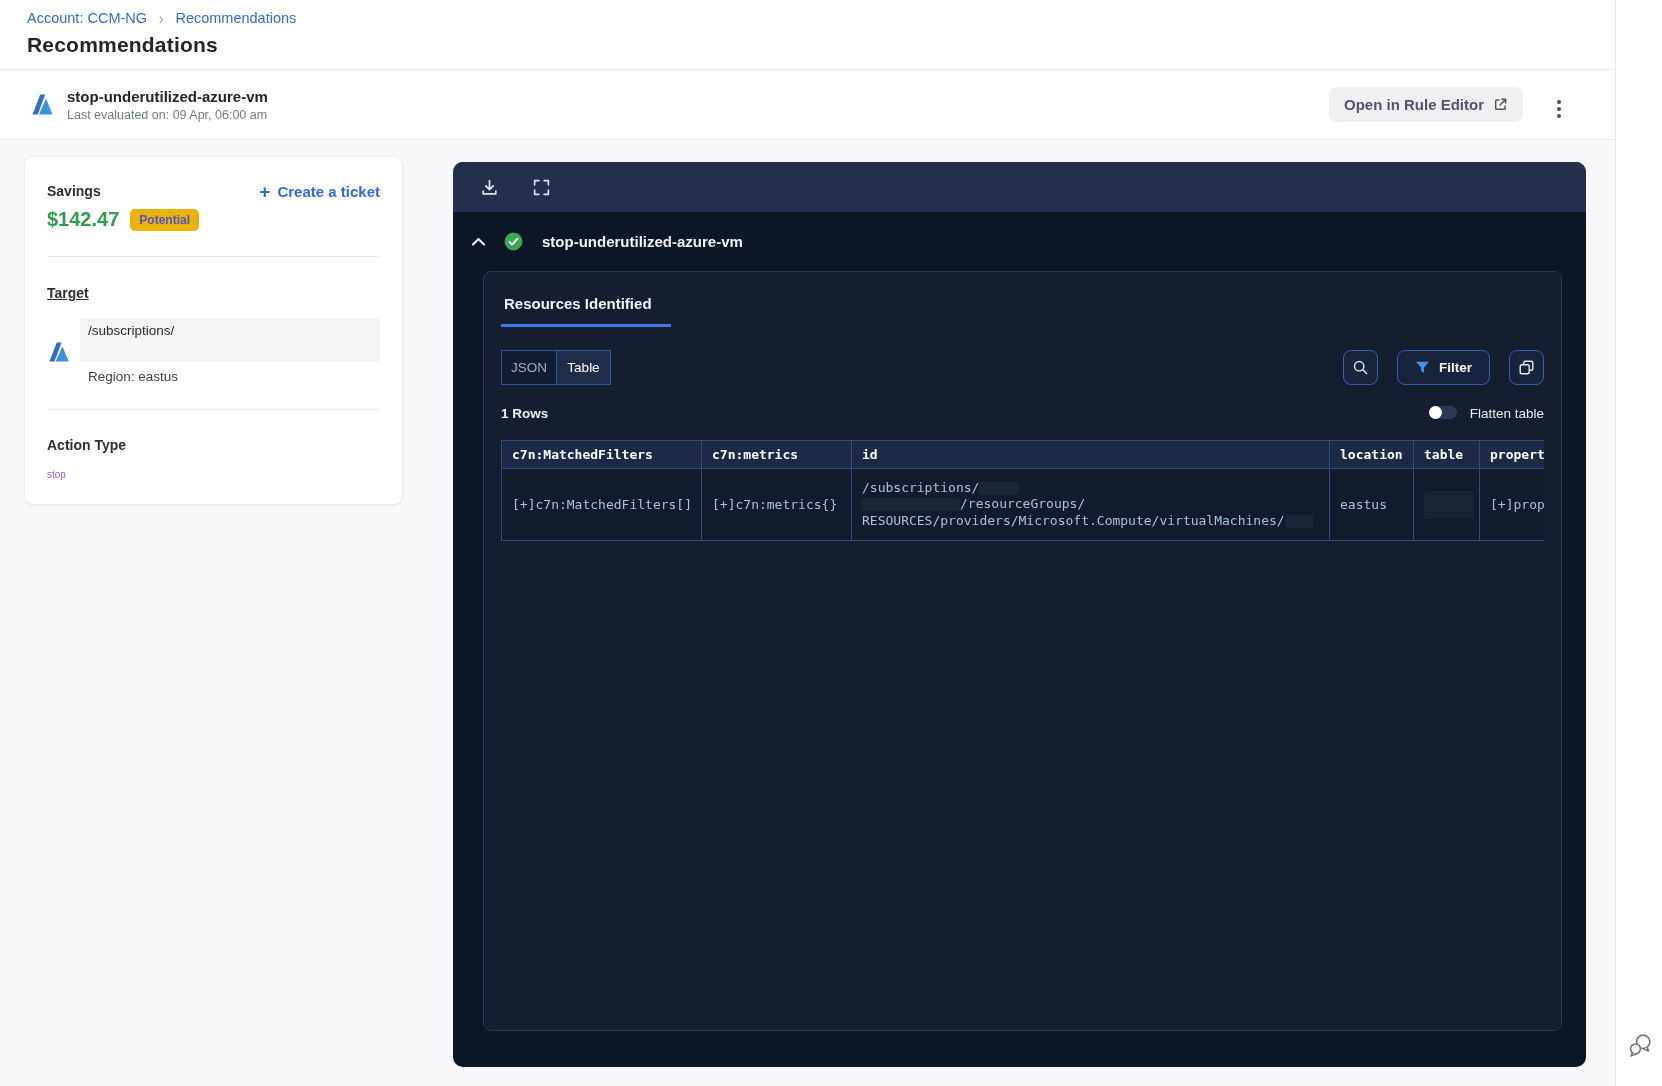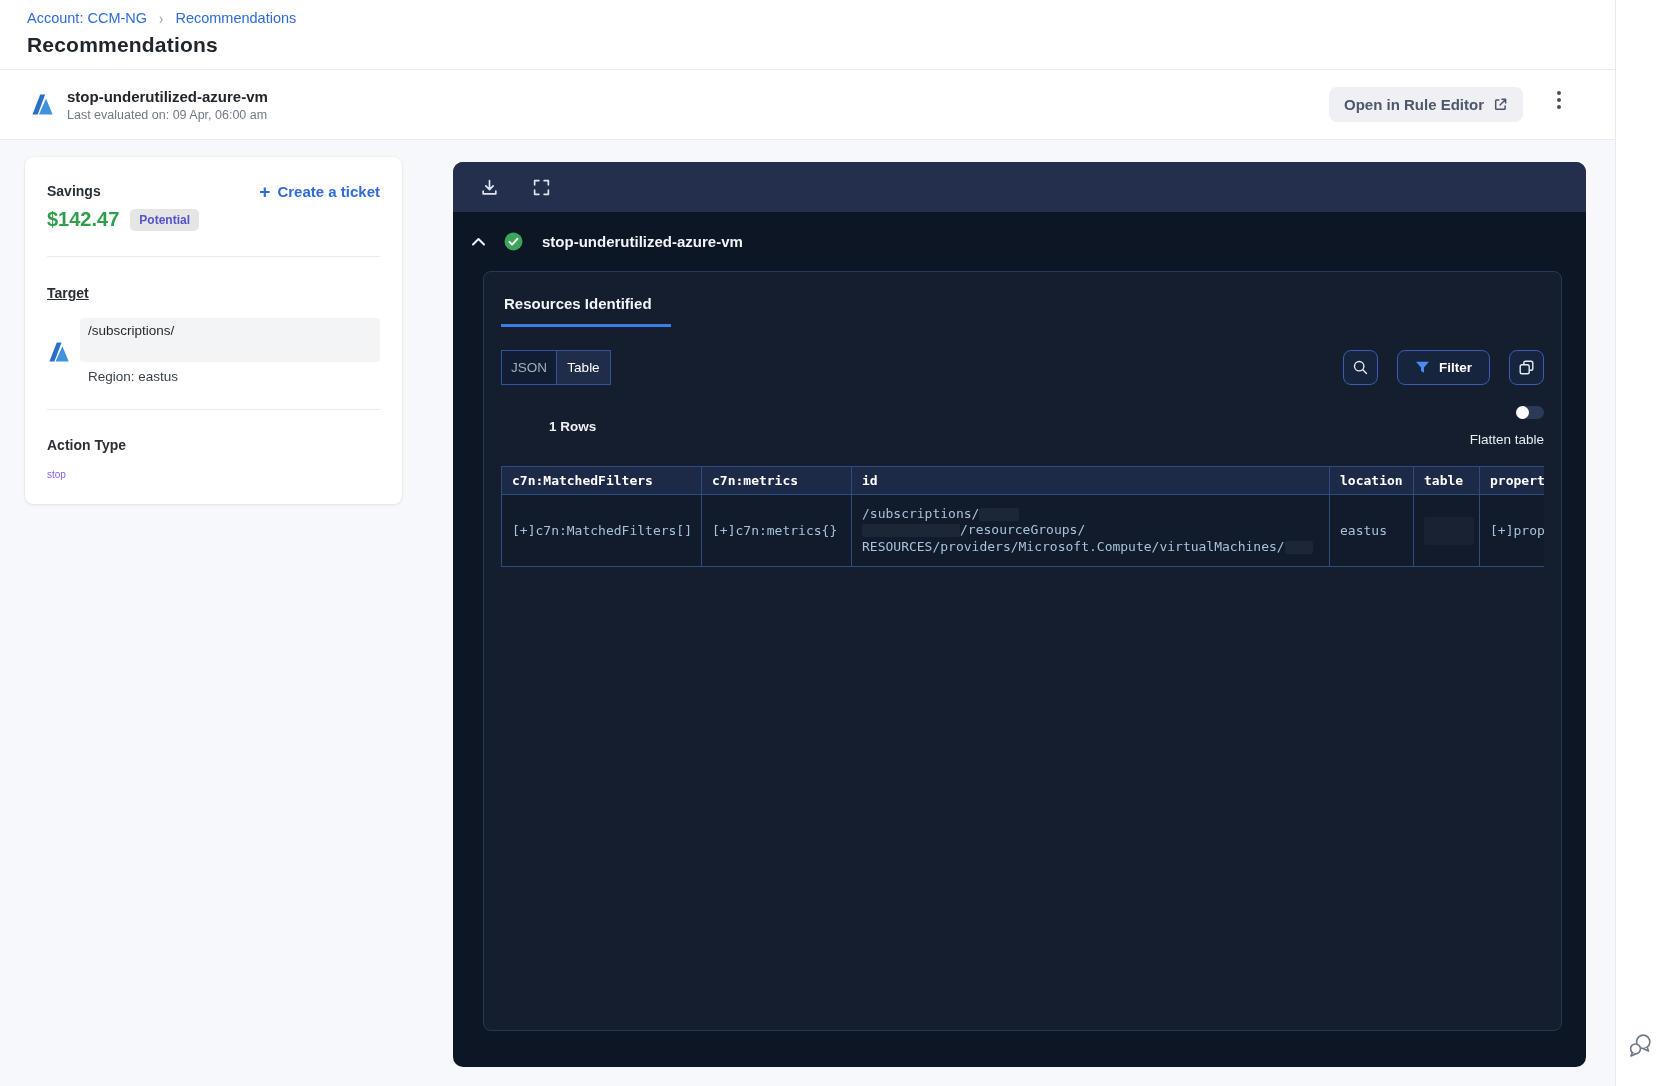--- a/index.html
+++ b/index.html
@@ -19,41 +19,41 @@
   .breadcrumb { display:flex; align-items:center; gap:12px; font-size:14.5px; }
   .crumb { color:#2f6bd8; cursor:pointer; }
   .crumb-sep { color:#9aa3b0; font-size:13px; transform:scaleY(1.25); }
   .page-title { margin-top:7px; font-size:21px; font-weight:bold; color:#21262d; letter-spacing:.2px; }
 
   .rule-header { background:#fff; height:70px; display:flex; align-items:center;
                  justify-content:space-between; padding:0 50px 0 30px; border-bottom:1px solid #e8eaee; }
   .rh-left { display:flex; align-items:center; gap:12px; }
   .rh-name { font-size:15px; font-weight:bold; color:#21262d; }
   .rh-sub { font-size:12.5px; color:#707a86; margin-top:3px; }
-  .rh-right { display:flex; align-items:flex-start; gap:30px; }
+  .rh-right { display:flex; align-items:flex-end; gap:30px; }
   .open-btn { display:flex; align-items:center; gap:9px; background:#eef0f4; border:none;
               border-radius:8px; padding:9px 15px; font-size:15px; font-weight:bold;
               color:#4e566b; cursor:pointer; font-family:inherit; }
   .kebab { display:flex; flex-direction:column; gap:3px; padding:4px; cursor:pointer; }
   .kebab i { width:4px; height:4px; border-radius:50%; background:#454c5c; }
 
   
   .main { display:flex; align-items:flex-start; padding:17px 29px 0 25px; gap:51px; }
 
   
   .card { width:377px; background:#fff; border-radius:8px; padding:26px 22px 24px 22px;
           box-shadow:0 1px 3px rgba(40,50,70,.10), 0 0 1px rgba(40,50,70,.12); }
   .card-row1 { display:flex; align-items:flex-start; justify-content:space-between; }
   .lbl { font-size:14px; font-weight:bold; color:#2a2f38; }
   .ticket-link { display:flex; align-items:center; gap:7px; color:#2f6bd8; font-size:15px;
                  font-weight:bold; cursor:pointer; }
   .plus { font-size:19px; font-weight:bold; line-height:14px; }
   .amount-row { display:flex; align-items:center; gap:11px; margin-top:8px; }
   .amount { font-size:20px; font-weight:bold; color:#2f9e4c; }
-  .badge { background:#e5e5e5; color:#5352cc; font-size:12px; font-weight:bold;
+  .badge { background:#eab308; color:#5352cc; font-size:12px; font-weight:bold;
            padding:4px 9px; border-radius:5px; }
   .hr { border:none; border-top:1px solid #e8eaee; margin:25px 0 0 0; }
   .target-lbl { margin-top:28px;text-decoration:underline; }
   .target-blk { display:flex; gap:9px; margin-top:17px; align-items:flex-start; }
   .t-azure { margin-top:22px; flex:0 0 24px; }
   .t-right { flex:1; }
   .t-redact { background:#f3f4f6; border-radius:3px; padding:5px 8px 24px 8px; }
   .t-path { font-size:13.5px; color:#262b33; }
   .t-region { font-size:13.5px; color:#3a424d; margin-top:7px; padding-left:8px; }
   .action-lbl { margin-top:27px; }
@@ -81,23 +81,23 @@
          cursor:pointer; }
   .seg-json { color:#9faebf; background:#121d33; }
   .seg-table { color:#fff; font-weight:normal; background:#1f2d4a; border-left:1px solid #33539f; }
   .ctl-right { display:flex; align-items:center; gap:19px; }
   .icon-btn { width:35px; height:35px; border:1px solid #3b5cb0; border-radius:8px; background:#17243d;
               display:flex; align-items:center; justify-content:center; cursor:pointer; }
   .filter-btn { height:35px; border:1px solid #3b5cb0; border-radius:8px; background:#17243d;
                 display:flex; align-items:center; gap:9px; padding:0 17px; cursor:pointer; }
   .filter-btn span { color:#fff; font-size:13.5px; font-weight:bold; font-family:inherit; }
 
-  .rows-row { margin-top:21px; display:flex; align-items:center; justify-content:space-between;margin-left:48px; }
+  .rows-row { margin-top:21px; display:flex; align-items:center; justify-content:space-between; }
   .rows-count { font-size:13.5px; font-weight:bold; color:#eef2f6; }
-  .flatten { display:flex; align-items:flex-end; gap:13px;flex-direction:column; }
+  .flatten { display:flex; align-items:flex-start; gap:13px; }
   .switch { position:relative; width:28px; height:13px; background:#2c3a55; border-radius:7px;
             cursor:pointer; }
   .switch .knob { position:absolute; left:0; top:0; width:13px; height:13px; border-radius:50%;
                   background:#fff; }
   .flatten-lbl { font-size:13.5px; color:#e8edf2; }
 
   .table-wrap { margin-top:19px; width:100%; overflow:hidden; }
   table { border-collapse:collapse; table-layout:fixed; width:1198px;
           font-family:"DejaVu Sans Mono", monospace; font-size:13px; }
   th { background:#1d2a47; border:1px solid #2e4c80; color:#fff; font-weight:bold;

